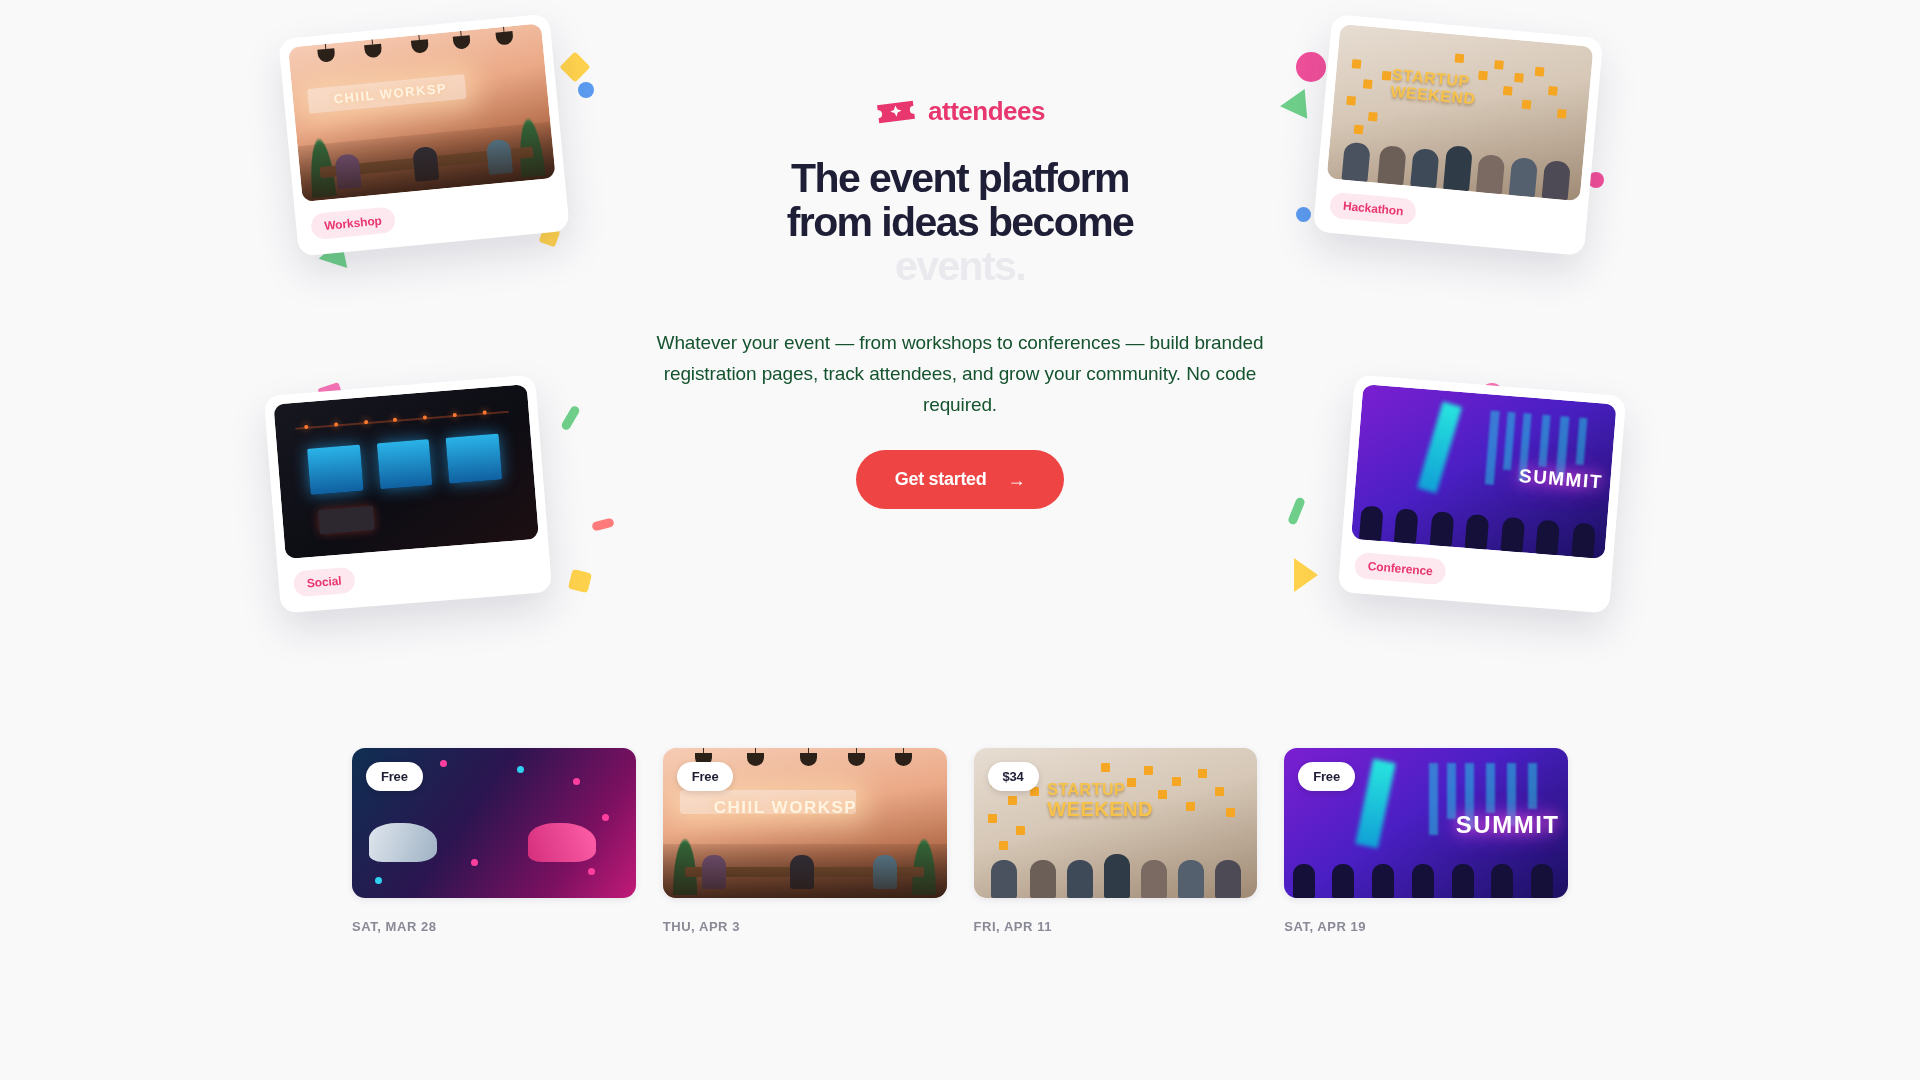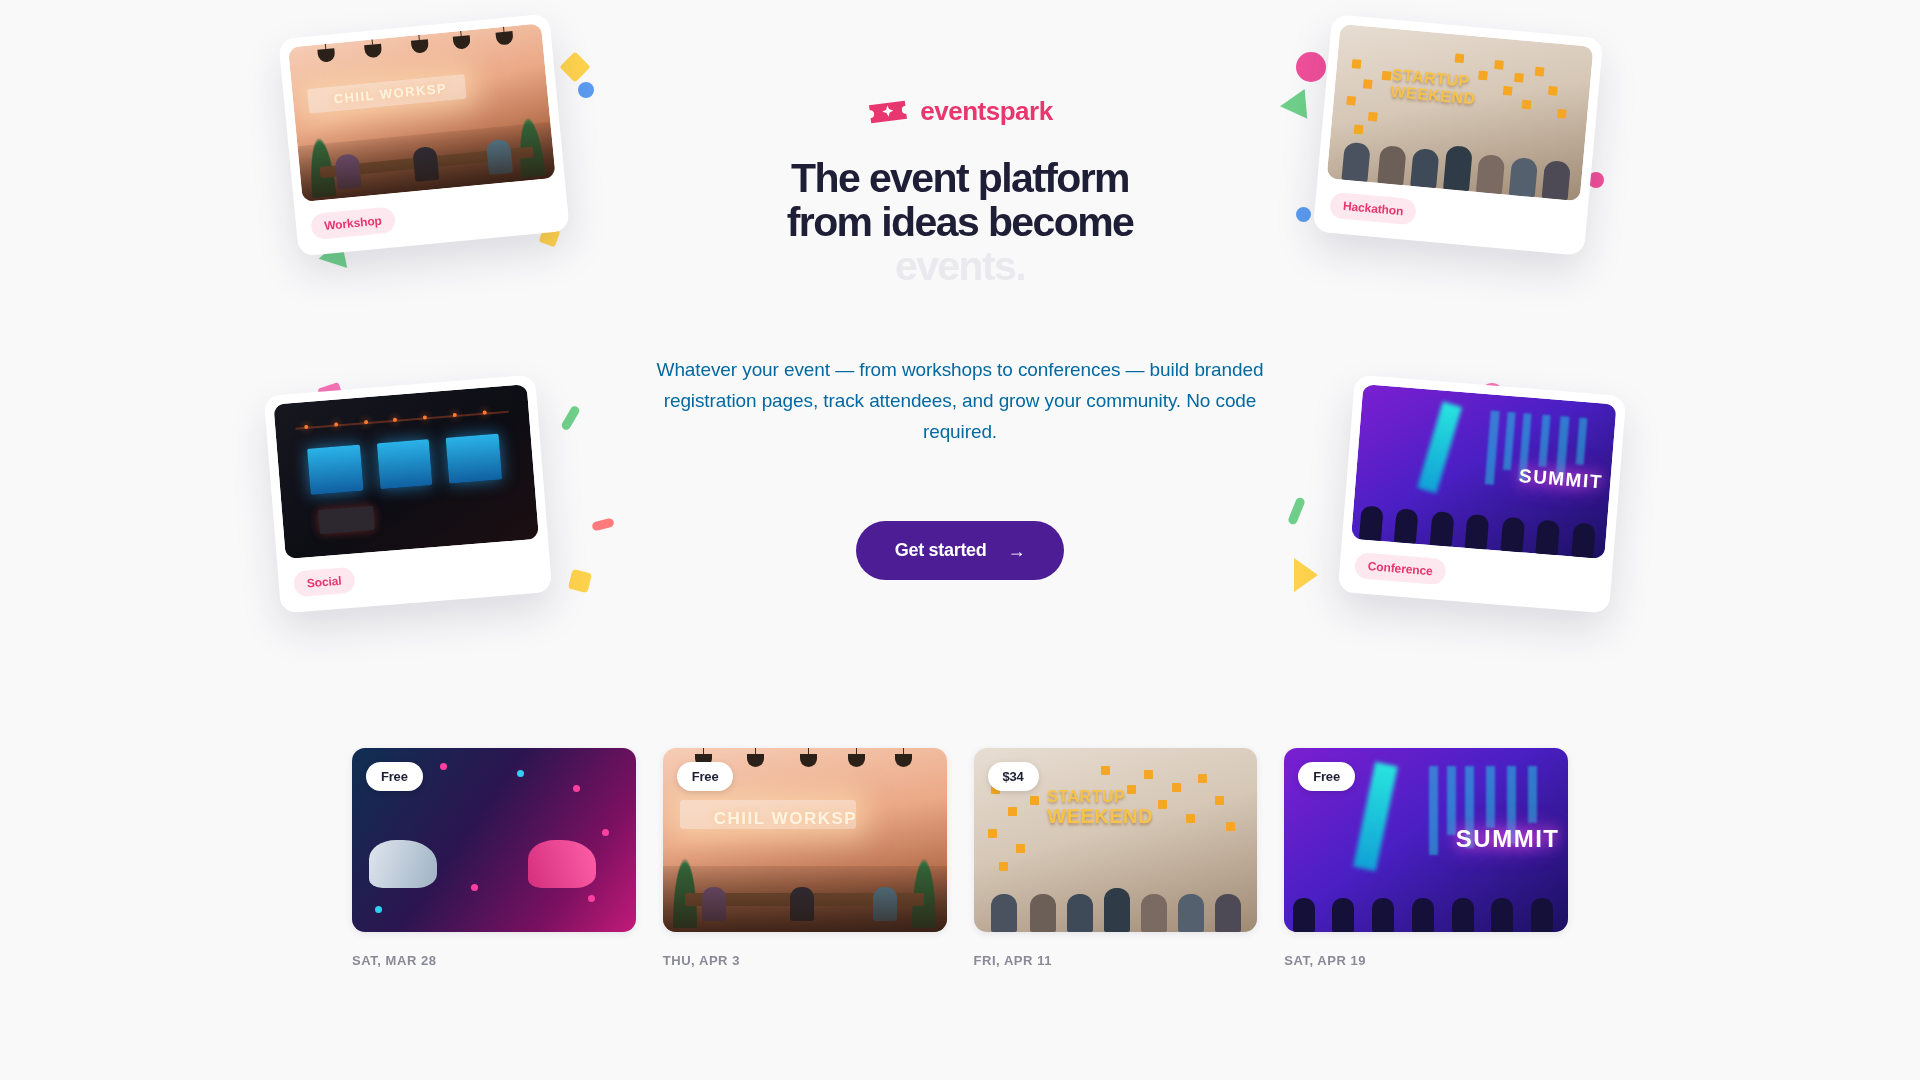--- a/index.html
+++ b/index.html
@@ -22,26 +22,26 @@
   .ticket-icon { width: 42px; height: 26px; position: relative; display: block; }
   .brand-name {
     font-size: 26px; font-weight: bold; color: #e8366f; letter-spacing: -0.5px;
   }
   .headline {
     font-size: 41px; line-height: 1.07; font-weight: bold; color: #1e1e36;
     letter-spacing: -1.6px;
   }
   .headline .fade { color: #e9e9ee; }
   .subhead {
-    margin-top: 66px; font-size: 19px; line-height: 1.63; color: #0369a1;
+    margin-top: 39px; font-size: 19px; line-height: 1.63; color: #14532d;
     letter-spacing: -0.1px;
   }
   .cta {
-    margin-top: 74px; display: inline-flex; align-items: center; gap: 21px;
-    background: #4c1d95; color: #ffffff; border: none; border-radius: 999px;
+    margin-top: 30px; display: inline-flex; align-items: center; gap: 21px;
+    background: #ef4444; color: #ffffff; border: none; border-radius: 999px;
     padding: 19px 39px; font-size: 18px; font-weight: bold; cursor: pointer;
     font-family: "Liberation Sans", sans-serif; letter-spacing: -0.3px;
   }
   .cta .arrow { font-size: 18px; line-height: 1; }
 
   
   .float-card {
     position: absolute; width: 272px; background: #ffffff;
     border-radius: 16px; padding: 9px 9px 0 9px;
     box-shadow: 0 18px 40px rgba(30,30,60,.13);
@@ -181,21 +181,21 @@
   
   .section { position: absolute; left: 0; top: 700px; width: 1920px; }
   .section-inner { width: 1216px; margin: 0 auto; }
   .section-title {
     font-size: 31px; font-weight: bold; color: #1e1e36; letter-spacing: -0.9px;
     padding-top: 90px;
   }
   .grid { display: grid; grid-template-columns: repeat(4, 1fr); gap: 27px; margin-top: 48px; }
   .ev-card { cursor: pointer; }
   .ev-thumb {
-    position: relative; width: 100%; height: 184px; border-radius: 13px;
+    position: relative; width: 100%; height: 150px; border-radius: 13px;
     overflow: hidden; box-shadow: 0 2px 7px rgba(30,30,60,.09);
   }
   .price-badge {
     position: absolute; left: 14px; top: 14px; z-index: 4;
     background: #ffffff; color: #1e1e36; font-size: 13px; font-weight: bold;
     padding: 7px 15px; border-radius: 999px; letter-spacing: -0.2px;
     box-shadow: 0 2px 6px rgba(0,0,0,.13);
   }
   .ev-date {
     margin-top: 21px; font-size: 13px; font-weight: bold; color: #8a8a97;
@@ -351,21 +351,21 @@
     <div class="hero-center">
       <div class="brand">
         <span class="ticket-icon">
           <svg width="42" height="26" viewBox="0 0 42 26" xmlns="http://www.w3.org/2000/svg">
             <g transform="rotate(-7 21 13)">
               <path d="M3 4 h36 v5 a4 4 0 0 0 0 8 v5 H3 v-5 a4 4 0 0 0 0-8 z" fill="#e8366f"></path>
               <path d="M21 6.5 l1.6 4.0 4.0 1.6 -4.0 1.6 -1.6 4.0 -1.6 -4.0 -4.0 -1.6 4.0 -1.6 z" fill="#ffffff"></path>
             </g>
           </svg>
         </span>
-        <span class="brand-name">eventspark</span>
+        <span class="brand-name">attendees</span>
       </div>
 
       <h1 class="headline">
         <span>The event platform</span><br>
         <span>from ideas become</span><br>
         <span class="fade">events.</span>
       </h1>
 
       <p class="subhead">Whatever your event — from workshops to conferences — build branded registration pages, track attendees, and grow your community. No code required.</p>
 

